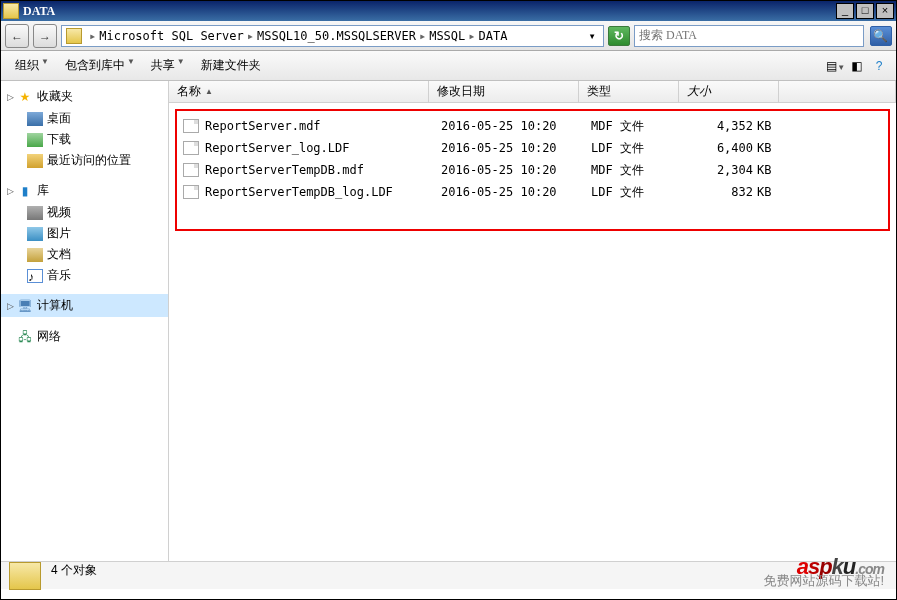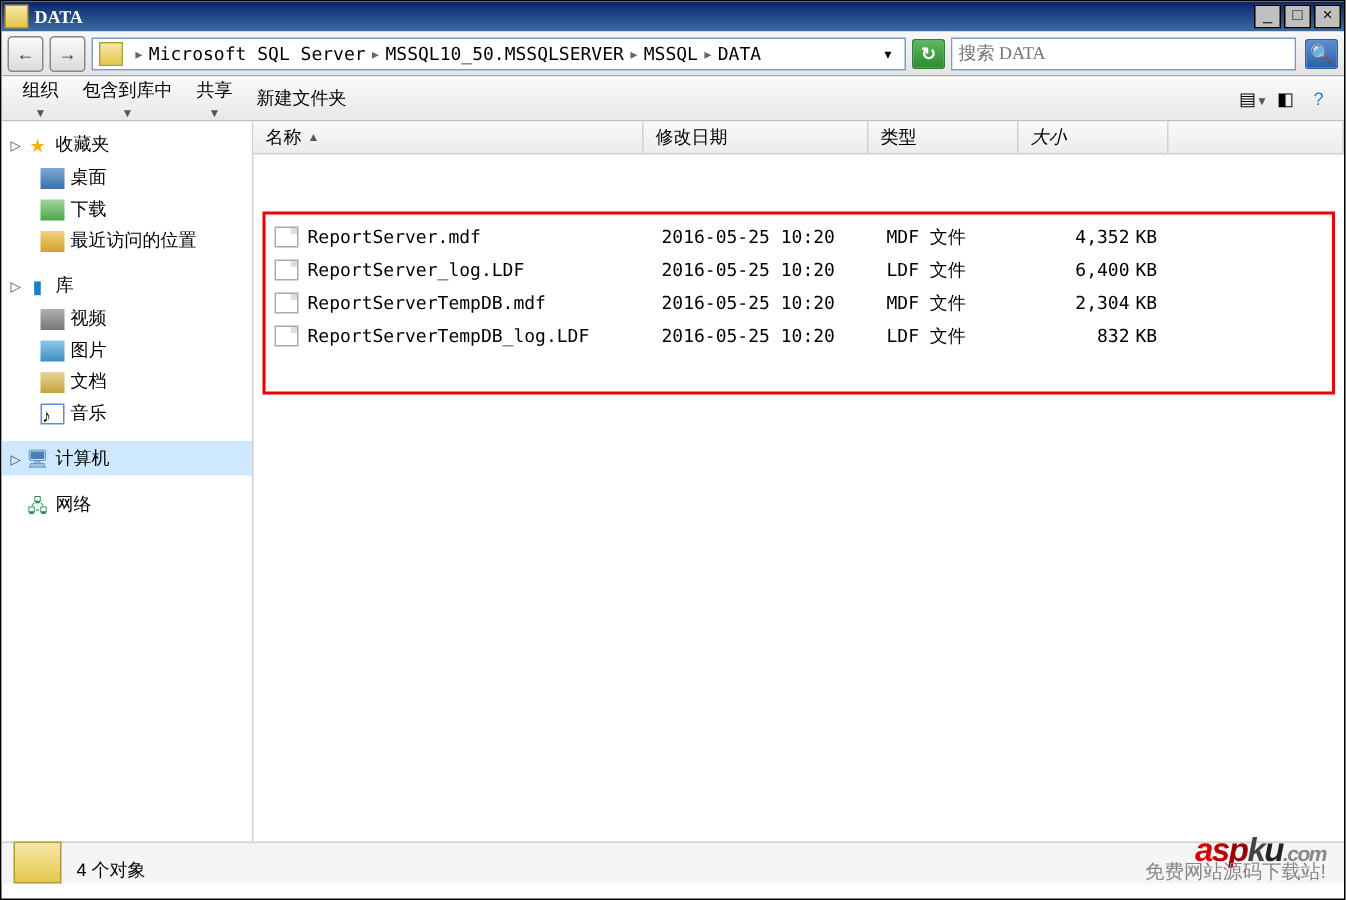--- a/index.html
+++ b/index.html
@@ -18,21 +18,21 @@
 .addr-field .crumb { white-space: nowrap; }
 .addr-field .sep { margin: 0 3px; color: #666; }
 .addr-right { display: flex; align-items: center; gap: 2px; }
 .addr-drop { width: 14px; text-align: center; cursor: pointer; }
 .refresh-btn { width: 22px; height: 20px; border: 1px solid #3b7a3b; background: linear-gradient(#5fb85f,#2e8b2e); color: #fff; text-align: center; line-height: 18px; cursor: pointer; border-radius: 2px; font-weight: bold; }
 .search-field { width: 230px; height: 22px; border: 1px solid #7a9cc6; background: #fff; display: flex; align-items: center; }
 .search-field input { flex: 1; border: none; outline: none; height: 100%; padding: 0 4px; color: #888; font-family: "SimSun"; font-size: 12px; }
 .search-go { width: 22px; height: 20px; background: linear-gradient(#5a8fd6,#2f5fa6); border: 1px solid #2f5fa6; color: #fff; text-align: center; line-height: 18px; cursor: pointer; margin-left: 2px; border-radius: 2px; }
 
 .toolbar { height: 30px; background: linear-gradient(#fafafa,#e8e8e8); border-bottom: 1px solid #c0c0c0; display: flex; align-items: center; padding: 0 8px; gap: 4px; }
-.tool-item { padding: 4px 6px; cursor: pointer; display: flex; align-items: center; gap: 2px; flex-direction: column; }
+.tool-item { padding: 4px 6px; cursor: pointer; display: flex; align-items: flex-start; gap: 2px; }
 .tool-drop { font-size: 8px; color: #555; }
 .tool-spacer { flex: 1; }
 .tool-icon { width: 18px; height: 18px; text-align: center; line-height: 18px; cursor: pointer; }
 
 .content { display: flex; height: 480px; }
 .sidebar { width: 168px; background: #fff; border-right: 1px solid #d0d0d0; overflow: auto; padding: 4px 0; }
 .side-group { margin-bottom: 8px; }
 .side-head { display: flex; align-items: center; padding: 3px 6px; cursor: pointer; }
 .side-head.selected { background: #cde8ff; }
 .tri { width: 10px; color: #555; font-size: 9px; }
@@ -44,41 +44,41 @@
 .side-item { display: flex; align-items: center; padding: 2px 6px 2px 26px; cursor: pointer; }
 .mini-icon { width: 16px; height: 14px; margin-right: 4px; display: inline-block; }
 .ico-dl { background: linear-gradient(#9fd49f,#4aa84a); }
 .ico-desk { background: linear-gradient(#7da9d8,#3a6fa8); }
 .ico-recent { background: linear-gradient(#f2d27a,#d1a12e); }
 .ico-vid { background: linear-gradient(#b0b0b0,#777); }
 .ico-pic { background: linear-gradient(#8fc8e8,#3b8fc4); }
 .ico-doc { background: linear-gradient(#e8d49a,#c4a13b); }
 .ico-mus { background: #fff; border: 1px solid #5a8fd6; }
 
-.listpane { flex: 1; display: flex; flex-direction: column; position: relative; gap: 32px; }
+.listpane { flex: 1; display: flex; flex-direction: column; position: relative; }
 .colheader { height: 22px; display: flex; border-bottom: 1px solid #d0d0d0; background: linear-gradient(#fafafa,#ececec); }
 .col { border-right: 1px solid #d0d0d0; padding: 3px 8px; display: flex; align-items: center; cursor: pointer; }
 .col.sorted .sort-arrow { margin-left: 4px; font-size: 8px; color: #555; }
 .col-name { width: 260px; }
 .col-date { width: 150px; }
 .col-type { width: 100px; }
 .col-size { width: 100px; font-style: italic; }
 .col-rest { flex: 1; }
 
 .filelist { border: 2px solid #e00; margin: 6px; padding: 4px 0 26px 0; }
 .row { display: flex; align-items: center; height: 22px; padding: 0 6px; cursor: pointer; font-family: monospace; font-size: 12px; }
 .file-icon { width: 16px; height: 14px; border: 1px solid #aaa; background: #fff; margin-right: 6px; position: relative; }
 .file-icon::after { content: ""; position: absolute; top: 0; right: 0; width: 4px; height: 4px; background: #ddd; }
 .cell-name { width: 236px; }
 .cell-date { width: 150px; }
 .cell-type { width: 100px; }
 .cell-size { width: 66px; text-align: right; padding-right: 4px; }
 .cell-unit { width: 30px; }
 
-.statusbar { height: 28px; border-top: 1px solid #d0d0d0; background: #f5f5f5; display: flex; align-items: flex-end; padding: 0 8px; gap: 10px; position: relative; }
+.statusbar { height: 28px; border-top: 1px solid #d0d0d0; background: #f5f5f5; display: flex; align-items: flex-start; padding: 0 8px; gap: 10px; position: relative; }
 .status-fold { width: 32px; height: 28px; background: linear-gradient(#f7e8a8,#e4c64b); border: 1px solid #b89a2e; }
 .watermark { position: absolute; right: 12px; bottom: 2px; font-family: Arial; font-size: 11px; color: #777; text-align: right; line-height: 12px; }
 .watermark .brand { font-size: 22px; font-weight: 900; font-style: italic; letter-spacing: -1px; margin-left: 16px; }
 .watermark .brand .a1 { color: #d00; } .watermark .brand .s { color: #b00; } .watermark .brand .p { color: #900; } .watermark .brand .k { color: #444; } .watermark .brand .u { color: #222; } .watermark .brand .com { color: #888; font-size: 14px; }
 .wm-sub { font-size: 13px; color: #888; }
 </style>
 </head>
 <body>
 
 <div class="titlebar">

